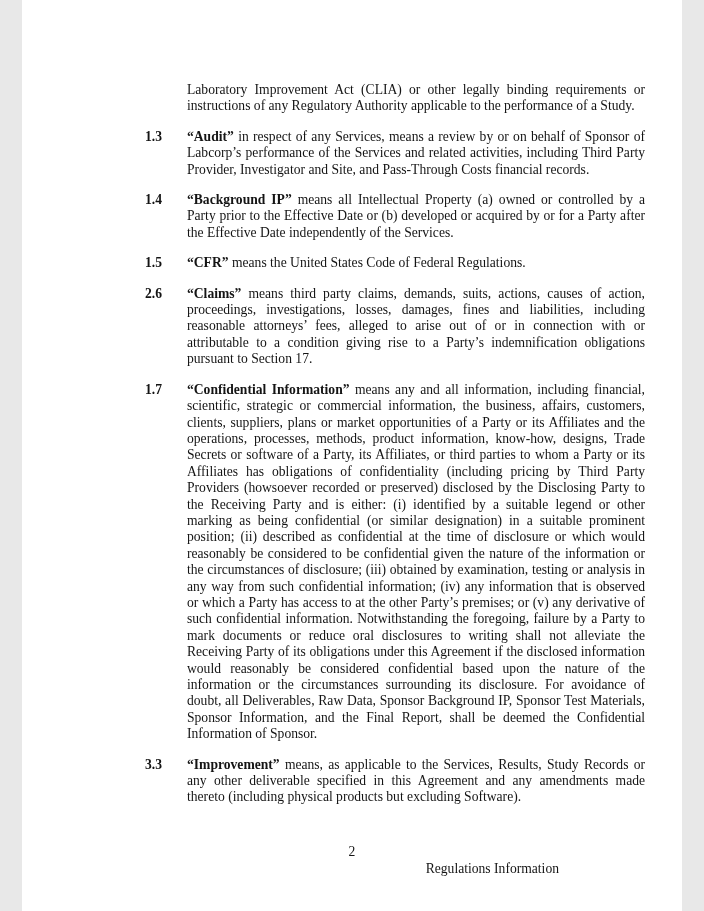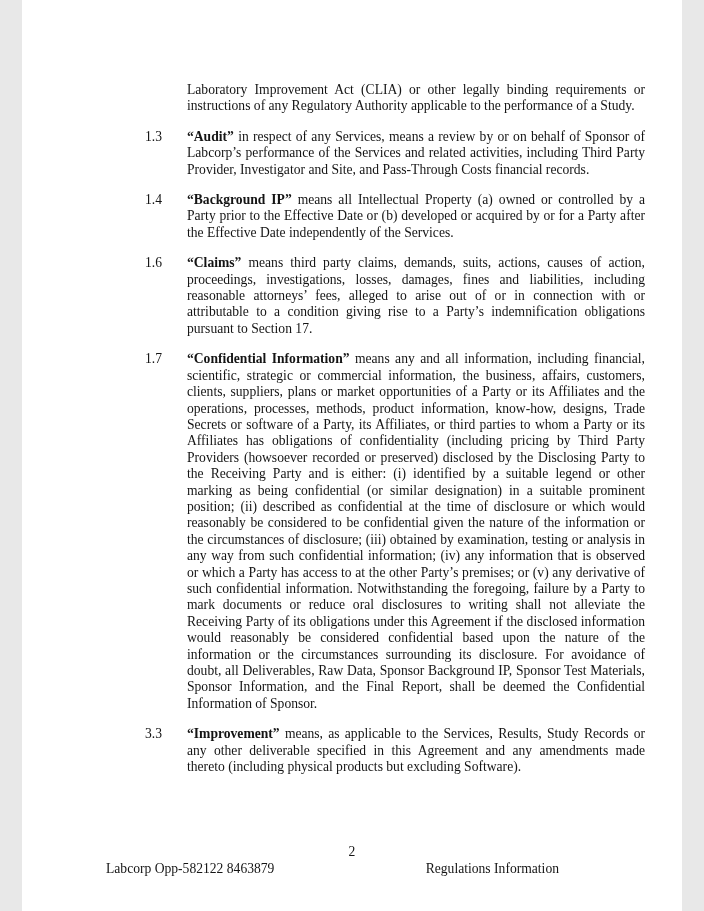--- a/index.html
+++ b/index.html
@@ -26,21 +26,21 @@
     text-align: justify;
   }
   .clause {
     position: relative;
     margin-top: 14px;
   }
   .clause-num {
     position: absolute;
     left: 0;
     top: 0;
-    font-weight: normal;
+    font-weight: bold;
   }
   .clause-body {
     margin: 0 0 0 42px;
     text-align: justify;
   }
   .term {
     font-weight: bold;
   }
   .page-number {
     position: absolute;
@@ -74,40 +74,43 @@
     <div class="clause">
       <span class="clause-num">1.3</span>
       <p class="clause-body"><span class="term">“Audit”</span><span> in respect of any Services, means a review by or on behalf of Sponsor of Labcorp’s performance of the Services and related activities, including Third Party Provider, Investigator and Site, and Pass-Through Costs financial records.</span></p>
     </div>
 
     <div class="clause">
       <span class="clause-num">1.4</span>
       <p class="clause-body"><span class="term">“Background IP”</span><span> means all Intellectual Property (a) owned or controlled by a Party prior to the Effective Date or (b) developed or acquired by or for a Party after the Effective Date independently of the Services.</span></p>
     </div>
 
+    <div class="clause">
+      <span class="clause-num">1.5</span>
+      <p class="clause-body"><span class="term">“CFR”</span><span> means the United States Code of Federal Regulations.</span></p>
+    </div>
 
     <div class="clause">
-      <span class="clause-num">1.6</span>
+      <span class="clause-num">2.6</span>
       <p class="clause-body"><span class="term">“Claims”</span><span> means third party claims, demands, suits, actions, causes of action, proceedings, investigations, losses, damages, fines and liabilities, including reasonable attorneys’ fees, alleged to arise out of or in connection with or attributable to a condition giving rise to a Party’s indemnification obligations pursuant to Section 17.</span></p>
     </div>
 
     <div class="clause">
       <span class="clause-num">1.7</span>
       <p class="clause-body"><span class="term">“Confidential Information”</span><span> means any and all information, including financial, scientific, strategic or commercial information, the business, affairs, customers, clients, suppliers, plans or market opportunities of a Party or its Affiliates and the operations, processes, methods, product information, know-how, designs, Trade Secrets or software of a Party, its Affiliates, or third parties to whom a Party or its Affiliates has obligations of confidentiality (including pricing by Third Party Providers (howsoever recorded or preserved) disclosed by the Disclosing Party to the Receiving Party and is either: (i) identified by a suitable legend or other marking as being confidential (or similar designation) in a suitable prominent position; (ii) described as confidential at the time of disclosure or which would reasonably be considered to be confidential given the nature of the information or the circumstances of disclosure; (iii) obtained by examination, testing or analysis in any way from such confidential information; (iv) any information that is observed or which a Party has access to at the other Party’s premises; or (v) any derivative of such confidential information. Notwithstanding the foregoing, failure by a Party to mark documents or reduce oral disclosures to writing shall not alleviate the Receiving Party of its obligations under this Agreement if the disclosed information would reasonably be considered confidential based upon the nature of the information or the circumstances surrounding its disclosure. For avoidance of doubt, all Deliverables, Raw Data, Sponsor Background IP, Sponsor Test Materials, Sponsor Information, and the Final Report, shall be deemed the Confidential Information of Sponsor.</span></p>
     </div>
 
     <div class="clause">
       <span class="clause-num">3.3</span>
       <p class="clause-body"><span class="term">“Improvement”</span><span> means, as applicable to the Services, Results, Study Records or any other deliverable specified in this Agreement and any amendments made thereto (including physical products but excluding Software).</span></p>
     </div>
 
   </div>
 
   <div class="page-number">2</div>
 
   <div class="footer">
     <div class="footer-left">
-      <div>Labcorp Opp-582122 8463879</div>
     </div>
     <div class="footer-right">Regulations Information</div>
   </div>
 
 </div>
 
 </body></html>

